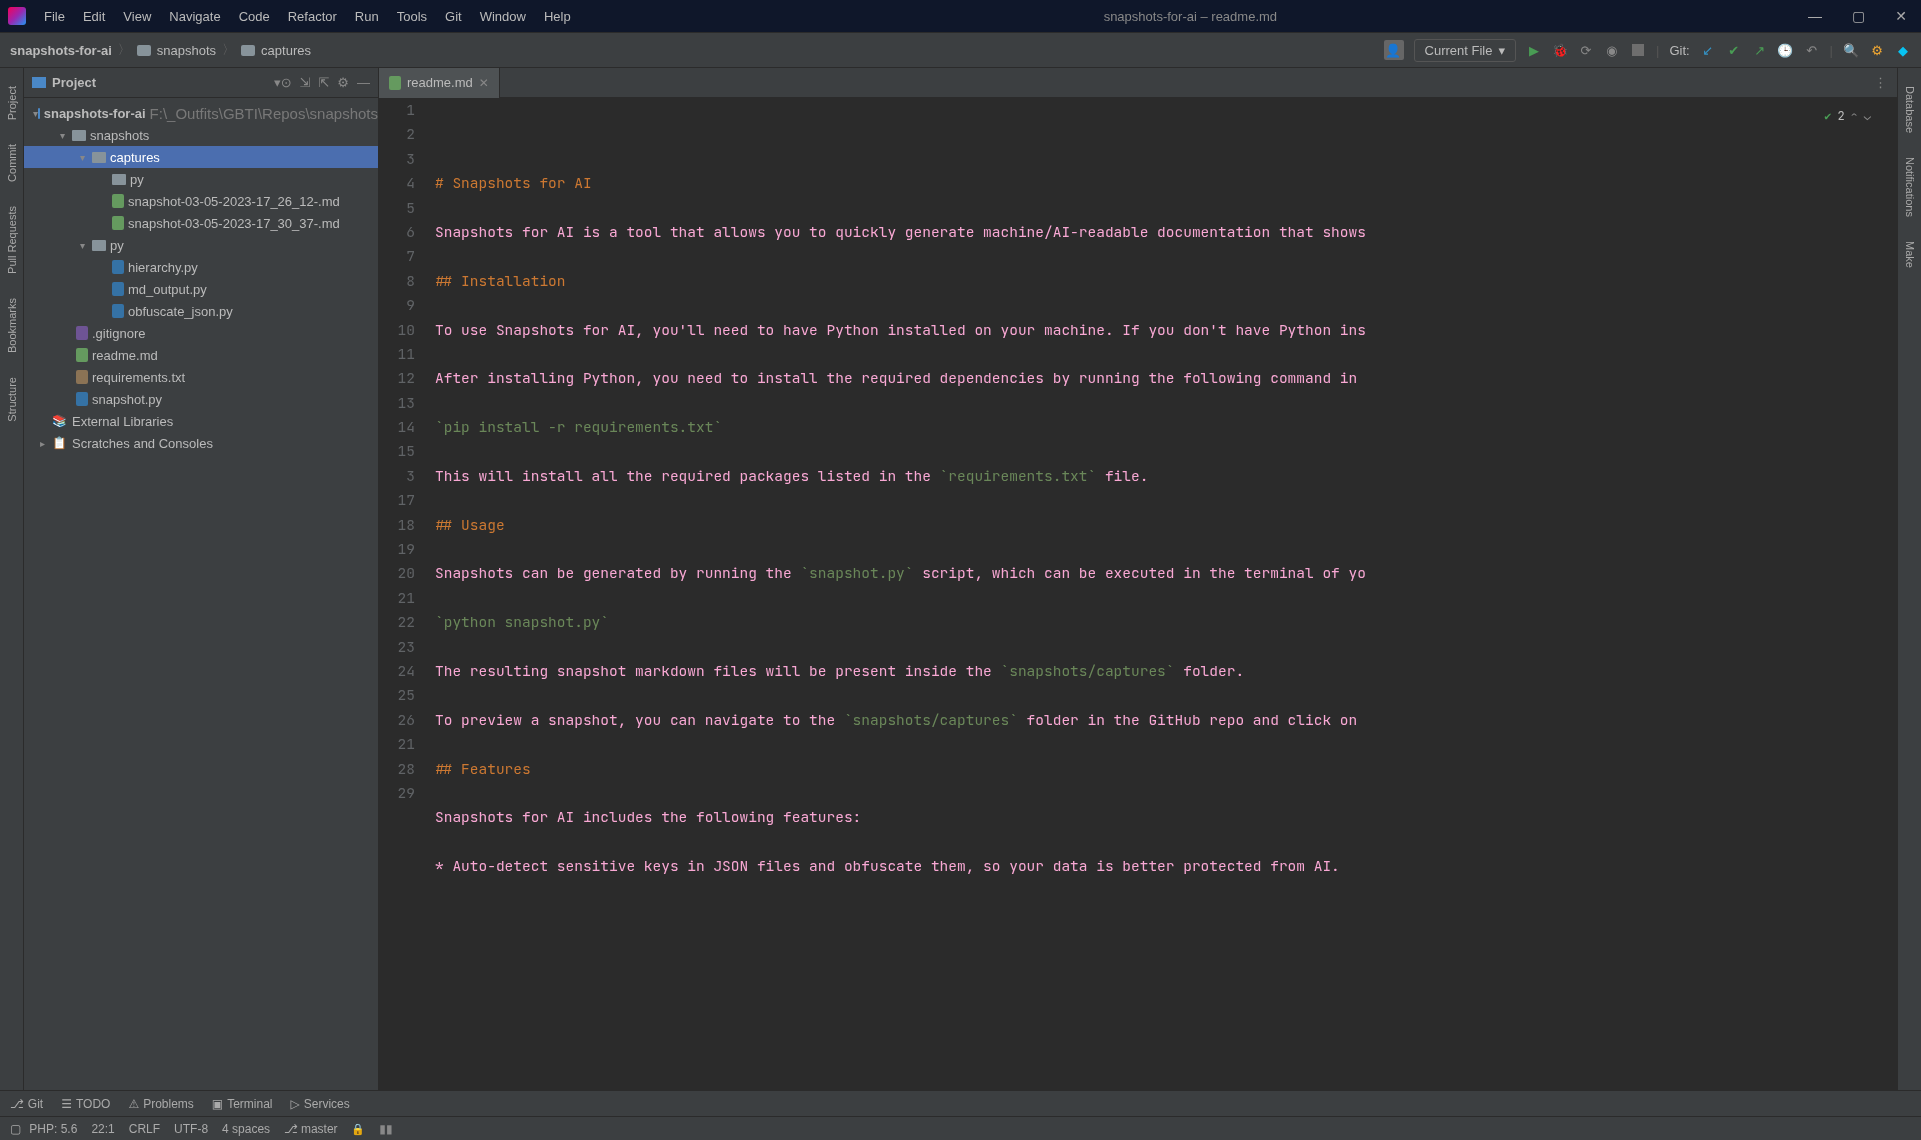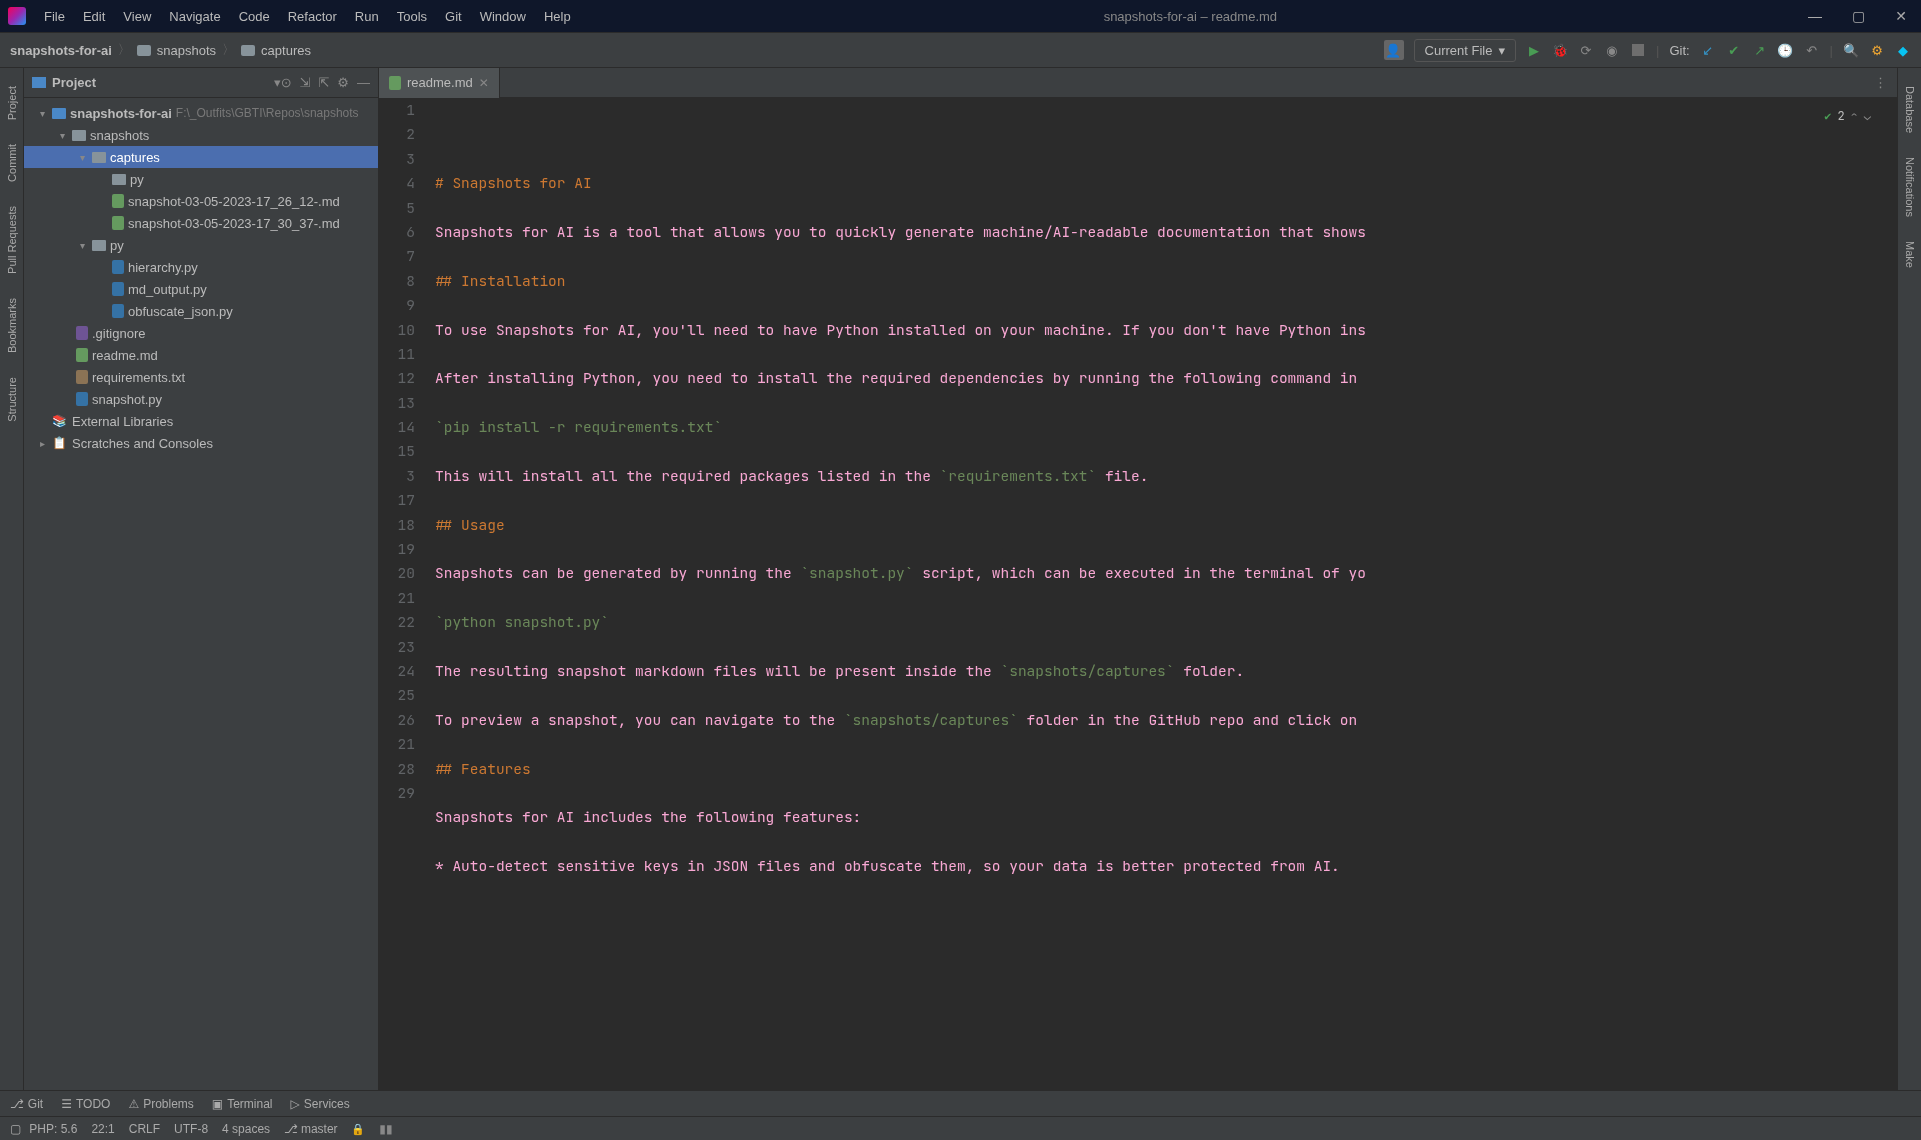--- a/index.html
+++ b/index.html
@@ -142,21 +142,21 @@
 .tree-arrow { width: 12px; font-size: 10px; color: #888; }
 .tree-icon { width: 16px; margin-right: 4px; display: inline-flex; }
 .tree-icon.folder { width: 14px; height: 11px; background: #87939a; border-radius: 1px; }
 .tree-icon.folder.root { background: #4a88c7; }
 .tree-icon.file-md { width: 12px; height: 14px; background: #659a5f; border-radius: 2px; }
 .tree-icon.file-py { width: 12px; height: 14px; background: #3572a5; border-radius: 2px; }
 .tree-icon.file-txt { width: 12px; height: 14px; background: #8b7355; border-radius: 2px; }
 .tree-icon.file-git { width: 12px; height: 14px; background: #6e5494; border-radius: 2px; }
 .tree-icon.lib::before { content: "📚"; font-size: 12px; }
 .tree-icon.scratch::before { content: "📋"; font-size: 12px; }
-.tree-path { color: #787878; margin-left: 4px; font-size: 12px; }
+.tree-path { color: #787878; margin-left: 4px; font-size: 15px; }
 
 .editor-area {
   flex: 1;
   background: #2b2b2b;
   display: flex;
   flex-direction: column;
 }
 .editor-tabs {
   height: 30px;
   background: #3c3f41;

